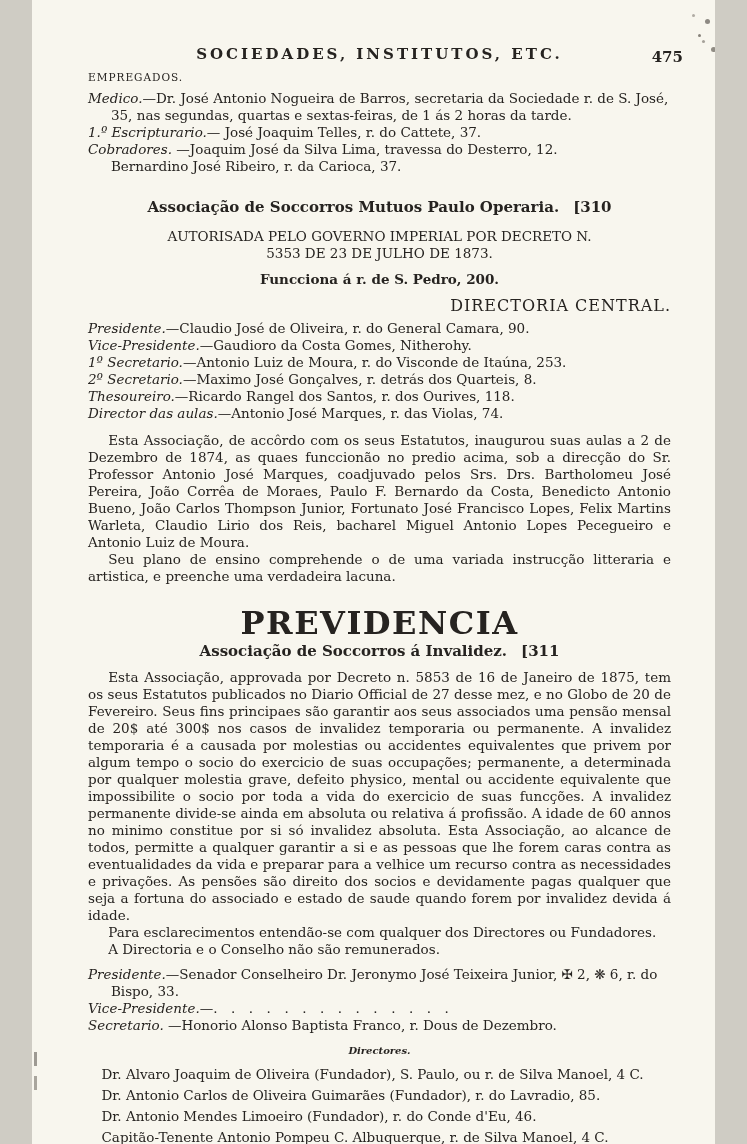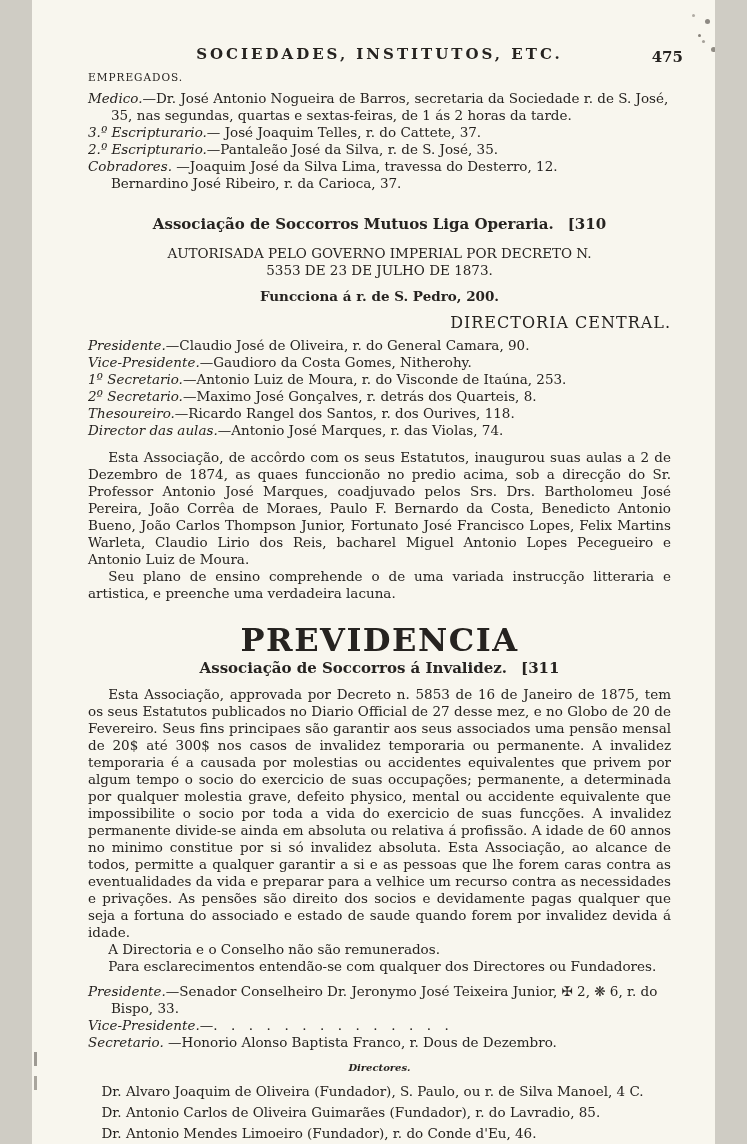--- a/index.html
+++ b/index.html
@@ -155,34 +155,31 @@
     <span>SOCIEDADES, INSTITUTOS, ETC.</span>
     <span class="page-number">475</span>
   </div>
 
   <div class="minor-heading">EMPREGADOS.</div>
 
   <p class="entry">
     <span class="lbl">Medico.</span><span>—Dr. José Antonio Nogueira de Barros, secretaria da Sociedade r. de S. José, 35, nas segundas, quartas e sextas-feiras, de 1 ás 2 horas da tarde.</span>
   </p>
   <p class="entry">
-    <span class="lbl">3.º Escripturario.</span><span>— José Joaquim Telles, r. do Cattete, 37.</span>
-  </p>
-  <p class="entry">
-    <span class="lbl">2.º Escripturario.</span><span>—Pantaleão José da Silva, r. de S. José, 35.</span>
+    <span class="lbl">1.º Escripturario.</span><span>— José Joaquim Telles, r. do Cattete, 37.</span>
   </p>
   <p class="entry">
     <span class="lbl">Cobradores.</span><span> —Joaquim José da Silva Lima, travessa do Desterro, 12.</span>
   </p>
   <p class="entry cont">
     <span>Bernardino José Ribeiro, r. da Carioca, 37.</span>
   </p>
 
   <div class="section-title">
-    <span>Associação de Soccorros Mutuos Liga Operaria.</span><span class="ref">[310</span>
+    <span>Associação de Soccorros Mutuos Paulo Operaria.</span><span class="ref">[310</span>
   </div>
 
   <div class="decree">AUTORISADA PELO GOVERNO IMPERIAL POR DECRETO N. 5353 DE 23 DE JULHO DE 1873.</div>
   <div class="address">Funcciona á r. de S. Pedro, 200.</div>
   <div class="dir-central">DIRECTORIA CENTRAL.</div>
 
   <p class="entry">
     <span class="lbl">Presidente.</span><span>—Claudio José de Oliveira, r. do General Camara, 90.</span>
   </p>
   <p class="entry">
@@ -205,22 +202,22 @@
 
   <p class="body">Esta Associação, de accôrdo com os seus Estatutos, inaugurou suas aulas a 2 de Dezembro de 1874, as quaes funccionão no predio acima, sob a direcção do Sr. Professor Antonio José Marques, coadjuvado pelos Srs. Drs. Bartholomeu José Pereira, João Corrêa de Moraes, Paulo F. Bernardo da Costa, Benedicto Antonio Bueno, João Carlos Thompson Junior, Fortunato José Francisco Lopes, Felix Martins Warleta, Claudio Lirio dos Reis, bacharel Miguel Antonio Lopes Pecegueiro e Antonio Luiz de Moura.</p>
   <p class="body">Seu plano de ensino comprehende o de uma variada instrucção litteraria e artistica, e preenche uma verdadeira lacuna.</p>
 
   <div class="big-title">PREVIDENCIA</div>
   <div class="sub-title">
     <span>Associação de Soccorros á Invalidez.</span><span class="ref">[311</span>
   </div>
 
   <p class="body">Esta Associação, approvada por Decreto n. 5853 de 16 de Janeiro de 1875, tem os seus Estatutos publicados no Diario Official de 27 desse mez, e no Globo de 20 de Fevereiro. Seus fins principaes são garantir aos seus associados uma pensão mensal de 20$ até 300$ nos casos de invalidez temporaria ou permanente. A invalidez temporaria é a causada por molestias ou accidentes equivalentes que privem por algum tempo o socio do exercicio de suas occupações; permanente, a determinada por qualquer molestia grave, defeito physico, mental ou accidente equivalente que impossibilite o socio por toda a vida do exercicio de suas funcções. A invalidez permanente divide-se ainda em absoluta ou relativa á profissão. A idade de 60 annos no minimo constitue por si só invalidez absoluta. Esta Associação, ao alcance de todos, permitte a qualquer garantir a si e as pessoas que lhe forem caras contra as eventualidades da vida e preparar para a velhice um recurso contra as necessidades e privações. As pensões são direito dos socios e devidamente pagas qualquer que seja a fortuna do associado e estado de saude quando forem por invalidez devida á idade.</p>
+  <p class="body">Para esclarecimentos entendão-se com qualquer dos Directores ou Fundadores.</p>
   <p class="body">A Directoria e o Conselho não são remunerados.</p>
-  <p class="body">Para esclarecimentos entendão-se com qualquer dos Directores ou Fundadores.</p>
 
   <div class="officers-block">
     <p class="entry">
       <span class="lbl">Presidente.</span><span>—Senador Conselheiro Dr. Jeronymo José Teixeira Junior, ✠ 2, ❋ 6, r. do Bispo, 33.</span>
     </p>
     <p class="entry">
       <span class="lbl">Vice-Presidente.</span><span>—.  .  .  .  .  .  .  .  .  .  .  .  .  .</span>
     </p>
     <p class="entry">
       <span class="lbl">Secretario.</span><span> —Honorio Alonso Baptista Franco, r. Dous de Dezembro.</span>

